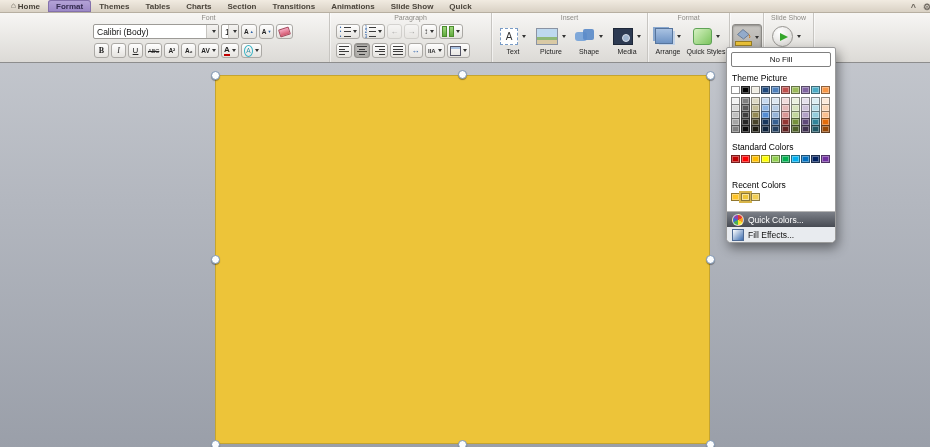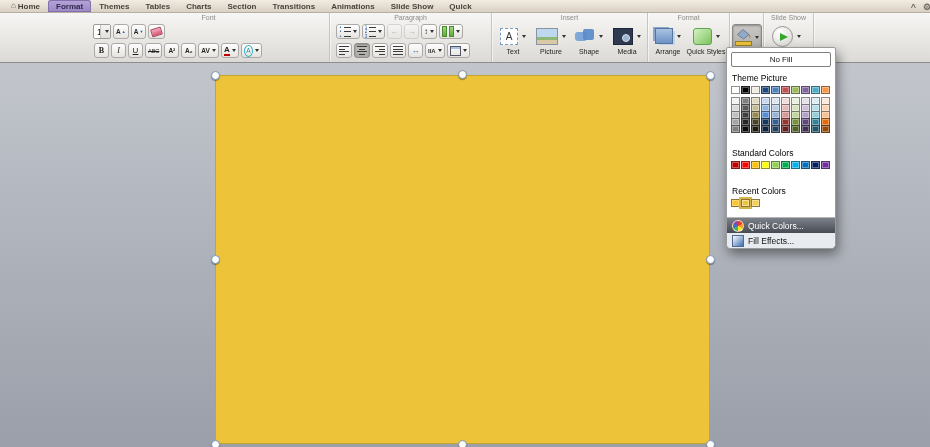--- a/index.html
+++ b/index.html
@@ -185,20 +185,26 @@
     <div class="winctl" style="right:14px">^</div>
     <div class="winctl" style="right:-1px">⚙</div>
   </div>
 
   <div class="ribbon">
 
 
     <div class="group" style="left:88px;width:242px">
       <div class="glabel">Font</div>
       <div class="row" style="left:5px;top:11px">
+        <div class="combo" style="width:126px">
+          <span class="cval">Calibri (Body)</span>
+          <span class="cdd">
+              <span class="dd"></span>
+            </span>
+        </div>
         <div class="combo" style="width:18px">
           <span class="cval">18</span>
           <span class="cdd">
               <span class="dd"></span>
             </span>
         </div>
         <span id="font-row1" style="display:flex;gap:2px">
             <div class="sbtn">
               <span class="glyph g-small">A</span>
               <span class="badge">▲</span>
@@ -516,21 +522,21 @@
           <span class="sw" style="background: rgb(32, 88, 103);"></span>
         </span>
         <span class="tintcol">
           <span class="sw" style="background: rgb(253, 233, 217);"></span>
           <span class="sw" style="background: rgb(251, 212, 180);"></span>
           <span class="sw" style="background: rgb(250, 191, 143);"></span>
           <span class="sw" style="background: rgb(227, 108, 10);"></span>
           <span class="sw" style="background: rgb(151, 72, 6);"></span>
         </span>
       </div>
-    <div class="mlabel" style="margin-top:15px">Standard Colors</div>
+    <div class="mlabel" style="margin-top:9px">Standard Colors</div>
     <div class="swrow" id="standard-row">
         <span class="sw" style="background: rgb(192, 0, 0);"></span>
         <span class="sw" style="background: rgb(255, 0, 0);"></span>
         <span class="sw" style="background: rgb(255, 192, 0);"></span>
         <span class="sw" style="background: rgb(255, 255, 0);"></span>
         <span class="sw" style="background: rgb(146, 208, 80);"></span>
         <span class="sw" style="background: rgb(0, 176, 80);"></span>
         <span class="sw" style="background: rgb(0, 176, 240);"></span>
         <span class="sw" style="background: rgb(0, 112, 192);"></span>
         <span class="sw" style="background: rgb(0, 32, 96);"></span>

